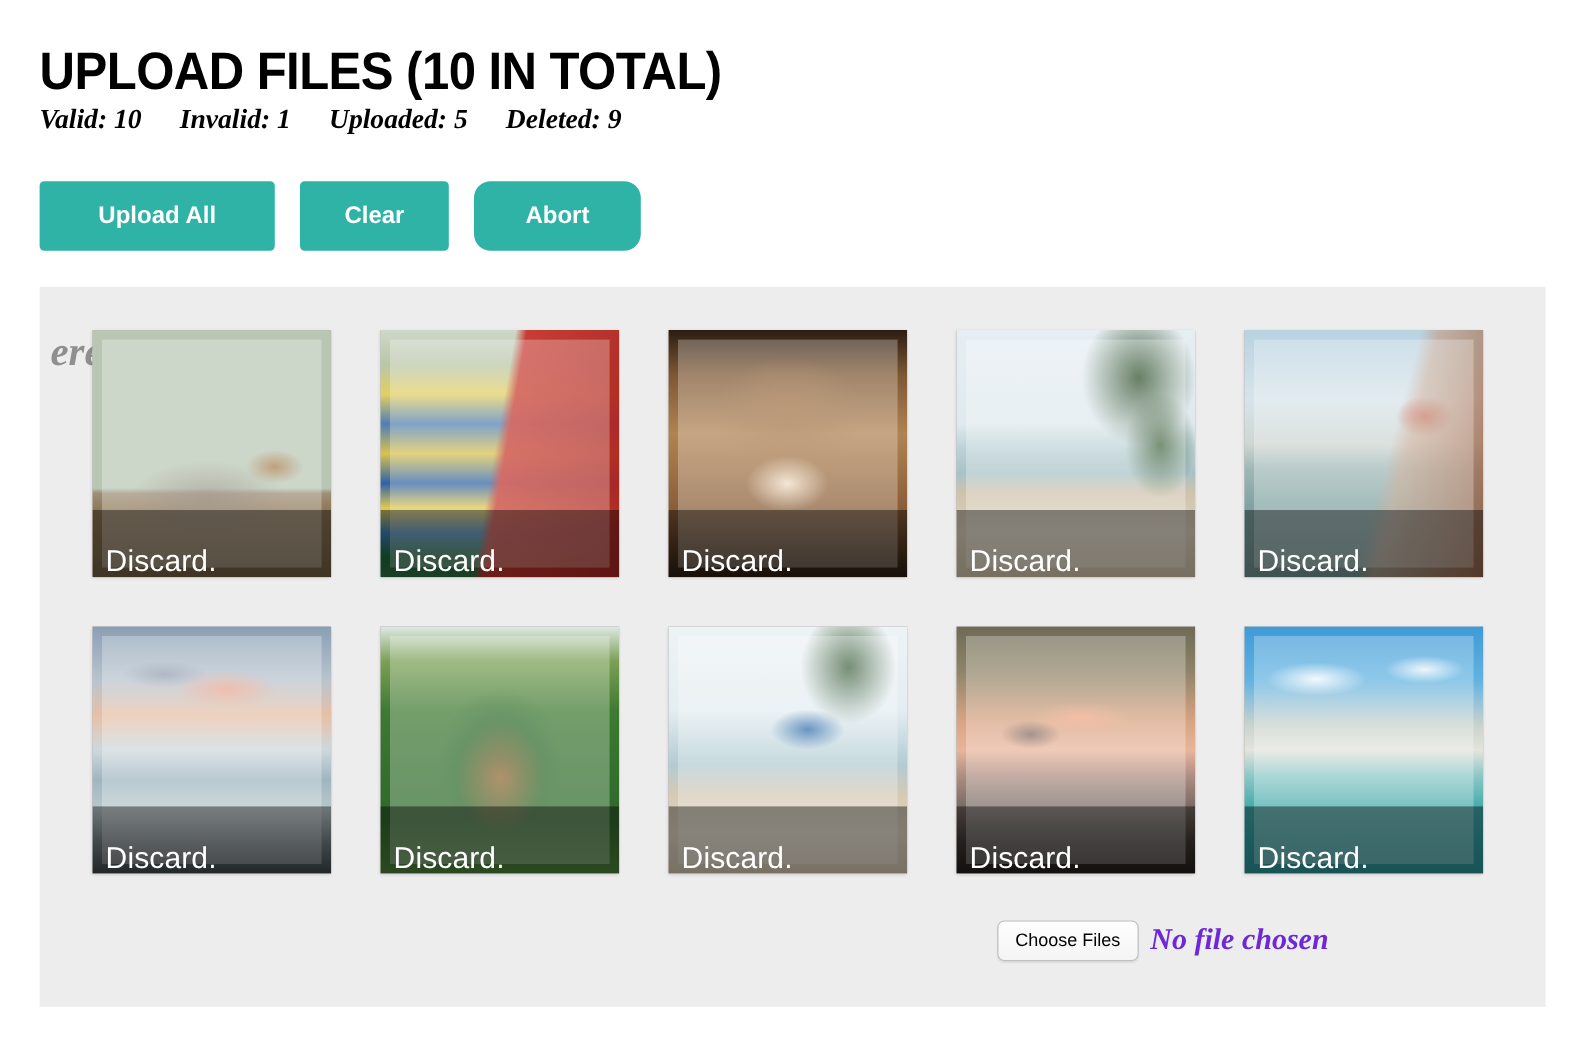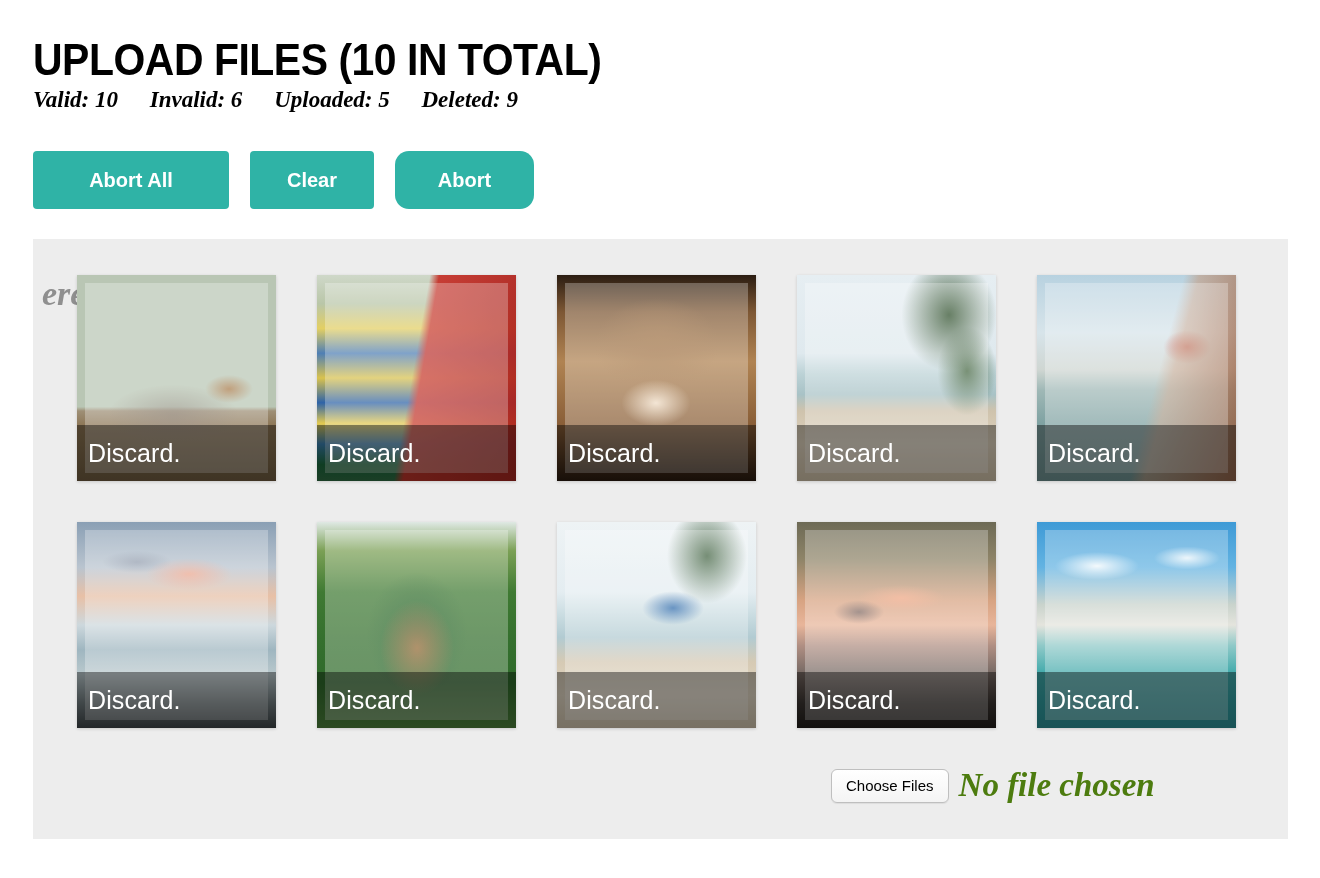--- a/index.html
+++ b/index.html
@@ -139,21 +139,21 @@
     pointer-events: none;
   }
   .thumb .discard-band {
     position: absolute;
     left: 0;
     right: 0;
     bottom: 0;
     height: 56px;
     background: rgba(0,0,0,0.42);
     display: flex;
-    align-items: center;
+    align-items: flex-end;
   }
   .thumb .discard-label {
     color: #ffffff;
     font-family: "Liberation Sans", sans-serif;
     font-weight: 300;
     font-size: 25px;
     line-height: 1;
     padding-left: 11px;
     letter-spacing: 0.1px;
     user-select: none;
@@ -178,22 +178,22 @@
     line-height: 1;
     padding: 8px 14px 9px;
     cursor: pointer;
     box-shadow: 0 1px 1px rgba(0,0,0,0.07);
     white-space: nowrap;
   }
   .no-file-text {
     font-family: "Liberation Serif", serif;
     font-style: italic;
     font-weight: bold;
-    font-size: 33px;
-    color: #4d7c0f;
+    font-size: 25px;
+    color: #6d28d9;
     white-space: nowrap;
     user-select: none;
   }
 
   
   
   .ph-cheetah {
     background:
       radial-gradient(ellipse 34px 20px at 152px 114px, rgba(168,120,70,0.95) 0%, rgba(168,120,70,0) 70%),
       radial-gradient(ellipse 90px 42px at 96px 140px, rgba(120,108,96,0.55) 0%, rgba(120,108,96,0) 72%),
@@ -294,27 +294,27 @@
         #2f9b9e 88%, #2a8f94 100%);
   }
 </style>
 </head>
 <body>
 
 <h1 class="page-title">UPLOAD FILES (10 IN TOTAL)</h1>
 
 <div class="stats-line">
   <span class="stat">Valid: 10</span>
-  <span class="stat">Invalid: 6</span>
+  <span class="stat">Invalid: 1</span>
   <span class="stat">Uploaded: 5</span>
   <span class="stat">Deleted: 9</span>
 </div>
 
 <div class="button-bar">
-  <button class="action-btn wide">Abort All</button>
+  <button class="action-btn wide">Upload All</button>
   <button class="action-btn mid">Clear</button>
   <button class="action-btn mid2">Abort</button>
 </div>
 
 <div class="dropzone">
 
   <div class="dropzone-hint">ere,</div>
 
   <div class="grid">
 

